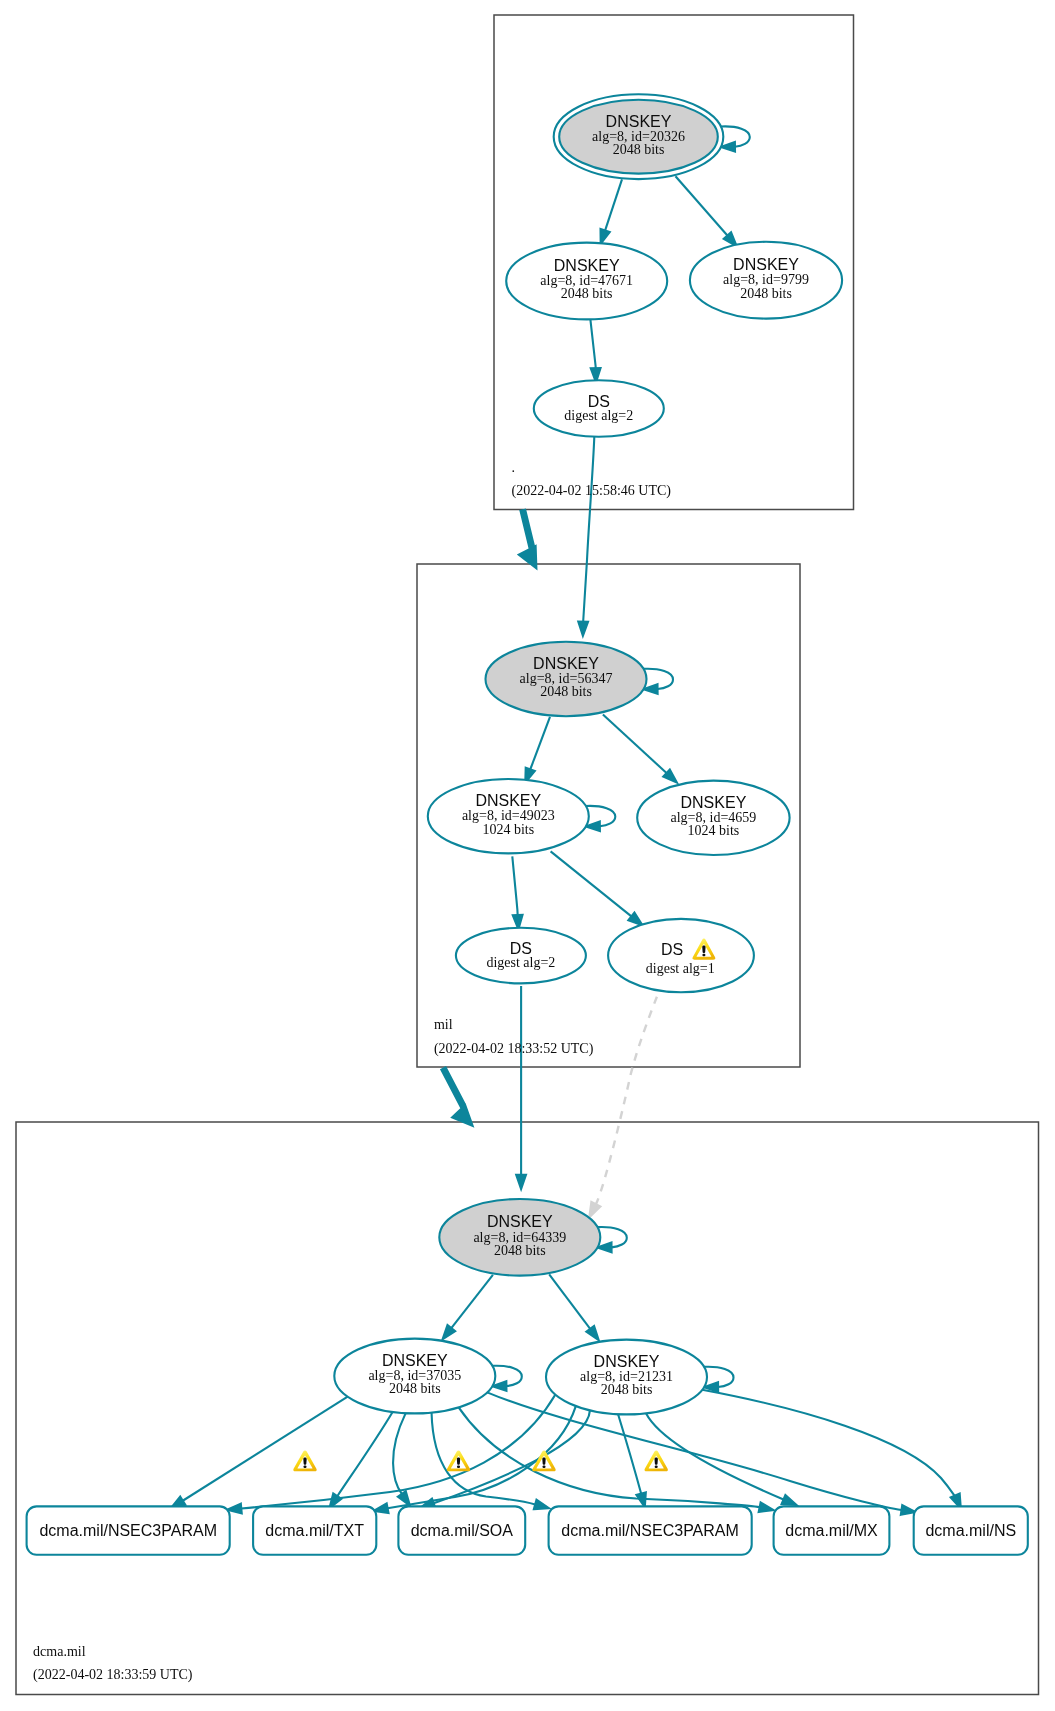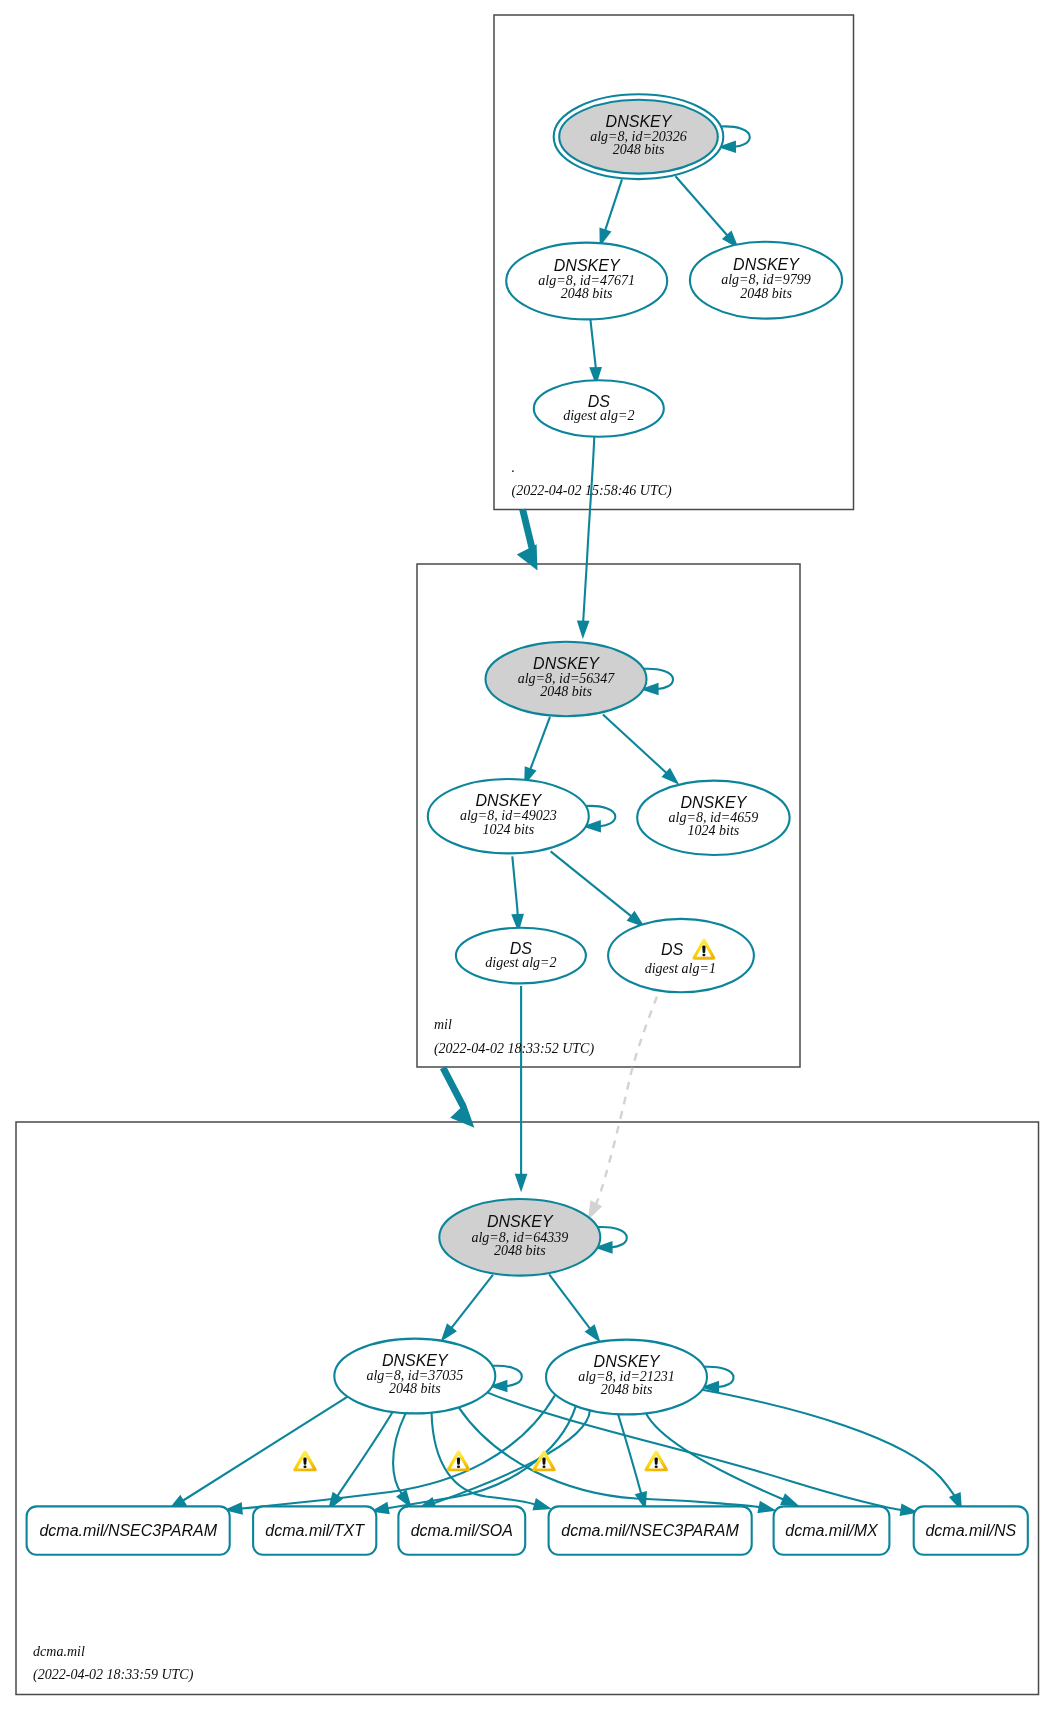--- a/index.html
+++ b/index.html
@@ -1,19 +1,19 @@
 <!DOCTYPE html>
 <html><head>
 <meta charset="utf-8">
 <title>DNSSEC authentication chain</title>
 <style>
   html,body{margin:0;padding:0;background:#ffffff;}
   body{width:1055px;height:1711px;overflow:hidden;
        font-family:"Liberation Sans",sans-serif;-webkit-font-smoothing:antialiased;}
-  #canvas{position:relative;width:1055px;height:1711px;font-style:italic;}
+  #canvas{position:relative;width:1055px;height:1711px;}
   svg{display:block;shape-rendering:geometricPrecision;}
   .zone-box{fill:none;stroke:#4a4a4a;stroke-width:1.5;}
   .node-ell{stroke:#0c859b;stroke-width:2.1;}
   .node-ell.secure{fill:#d0d0d0;}
   .node-ell.plain{fill:#ffffff;}
   .rrset-rect{fill:#ffffff;stroke:#0c859b;stroke-width:2.1;}
   .edge{fill:none;stroke:#0c859b;stroke-width:2.1;}
   .edge-head{fill:#0c859b;stroke:#0c859b;stroke-width:2.1;stroke-linejoin:miter;}
   .edge-thick{fill:#0c859b;stroke:none;}
   .edge-dash{fill:none;stroke:#d3d3d3;stroke-width:2.4;stroke-dasharray:7.8 7.2;}

